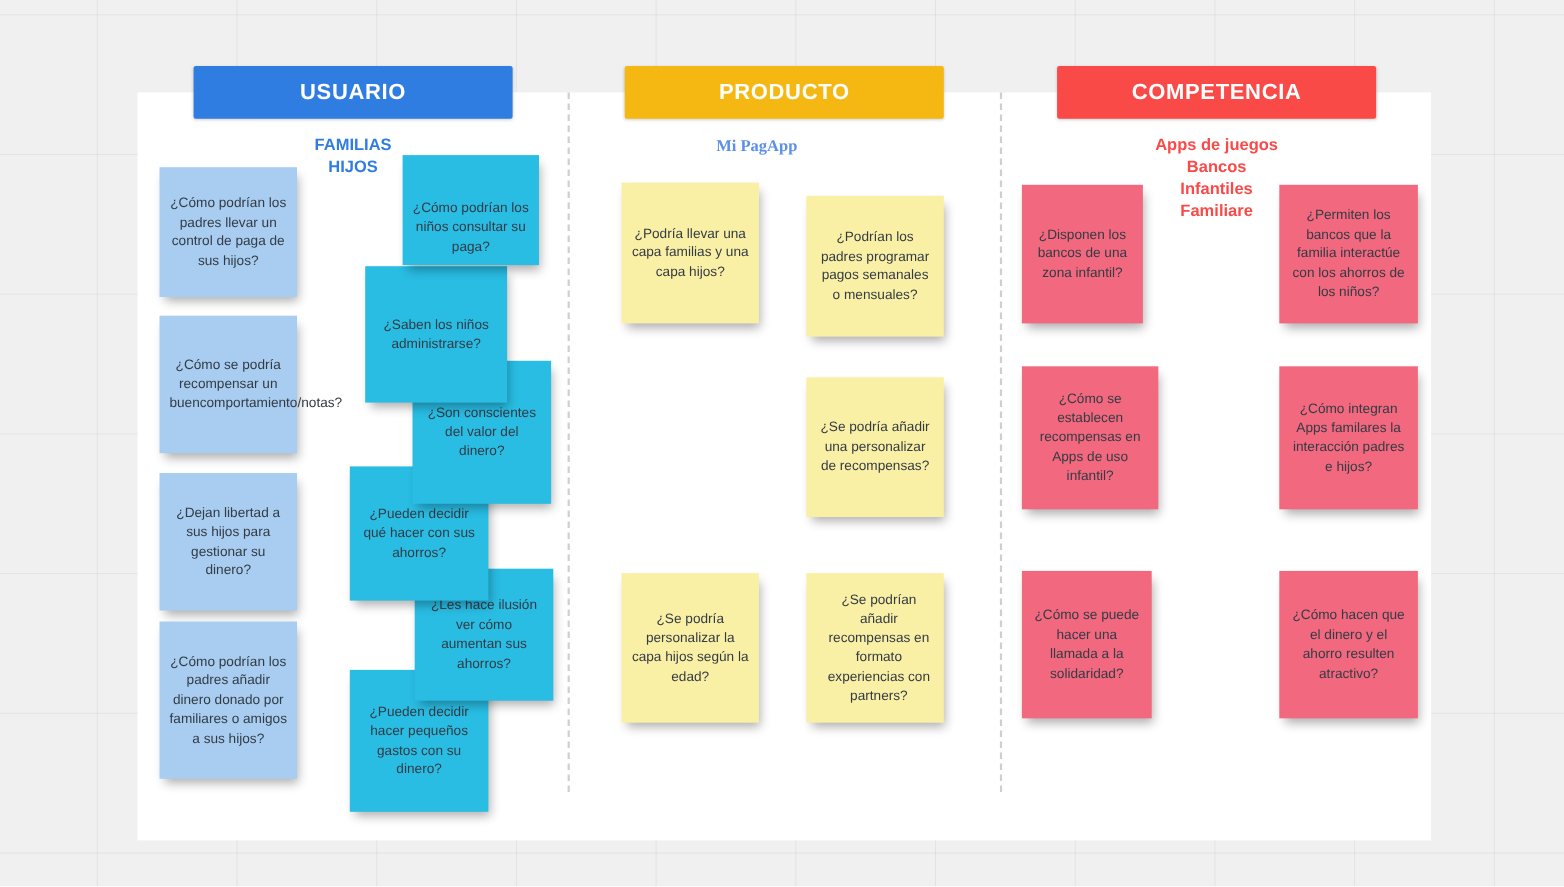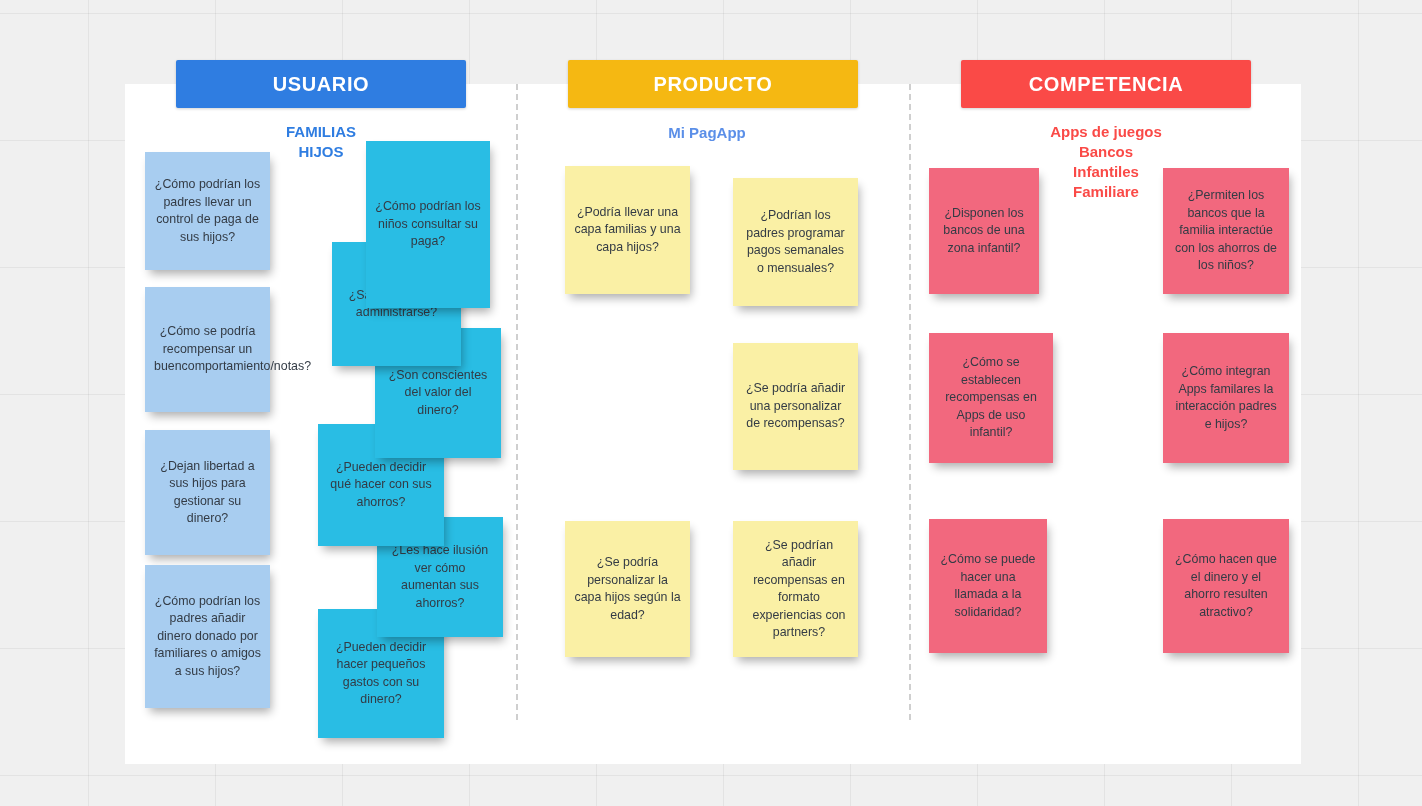--- a/index.html
+++ b/index.html
@@ -92,21 +92,21 @@
   <div class="note blue" style="left:145px; top:287px; width:125px; height:125px;">
     <span>¿Cómo se podría recompensar un buencomportamiento/notas?</span>
   </div>
   <div class="note blue" style="left:145px; top:430px; width:125px; height:125px;">
     <span>¿Dejan libertad a sus hijos para gestionar su dinero?</span>
   </div>
   <div class="note blue" style="left:145px; top:565px; width:125px; height:143px;">
     <span>¿Cómo podrían los padres añadir dinero donado por familiares o amigos a sus hijos?</span>
   </div>
 
-  <div class="note cyan" style="left:366px; top:141px; width:124px; height:167px; z-index:6;">
+  <div class="note cyan" style="left:366px; top:141px; width:124px; height:100px; z-index:6;align-items:flex-end;">
     <span>¿Cómo podrían los niños consultar su paga?</span>
   </div>
   <div class="note cyan" style="left:332px; top:242px; width:129px; height:124px; z-index:5;">
     <span>¿Saben los niños administrarse?</span>
   </div>
   <div class="note cyan" style="left:375px; top:328px; width:126px; height:130px; z-index:4;">
     <span>¿Son conscientes del valor del dinero?</span>
   </div>
   <div class="note cyan" style="left:318px; top:424px; width:126px; height:122px; z-index:3;">
     <span>¿Pueden decidir qué hacer con sus ahorros?</span>
@@ -114,21 +114,21 @@
   <div class="note cyan" style="left:377px; top:517px; width:126px; height:120px; z-index:2;">
     <span>¿Les hace ilusión ver cómo aumentan sus ahorros?</span>
   </div>
   <div class="note cyan" style="left:318px; top:609px; width:126px; height:129px; z-index:1;">
     <span>¿Pueden decidir hacer pequeños gastos con su dinero?</span>
   </div>
 
   <div class="header-bar" style="left:568px; top:60px; width:290px; background:#f5b812;">
     <span>PRODUCTO</span>
   </div>
-  <div class="subtitle" style="left:627px; top:123px; width:160px; color:#5b8fe8;">Mi PagApp</div>
+  <div class="subtitle" style="left:608px; top:123px; width:160px; color:#5b8fe8;font-family:Liberation Serif, serif;">Mi PagApp</div>
 
   <div class="note yellow" style="left:565px; top:166px; width:125px; height:128px;">
     <span>¿Podría llevar una capa familias y una capa hijos?</span>
   </div>
   <div class="note yellow" style="left:733px; top:166px; width:125px; height:128px;margin-top:12px;">
     <span>¿Podrían los padres programar pagos semanales o mensuales?</span>
   </div>
   <div class="note yellow" style="left:733px; top:343px; width:125px; height:127px;">
     <span>¿Se podría añadir una personalizar de recompensas?</span>
   </div>

